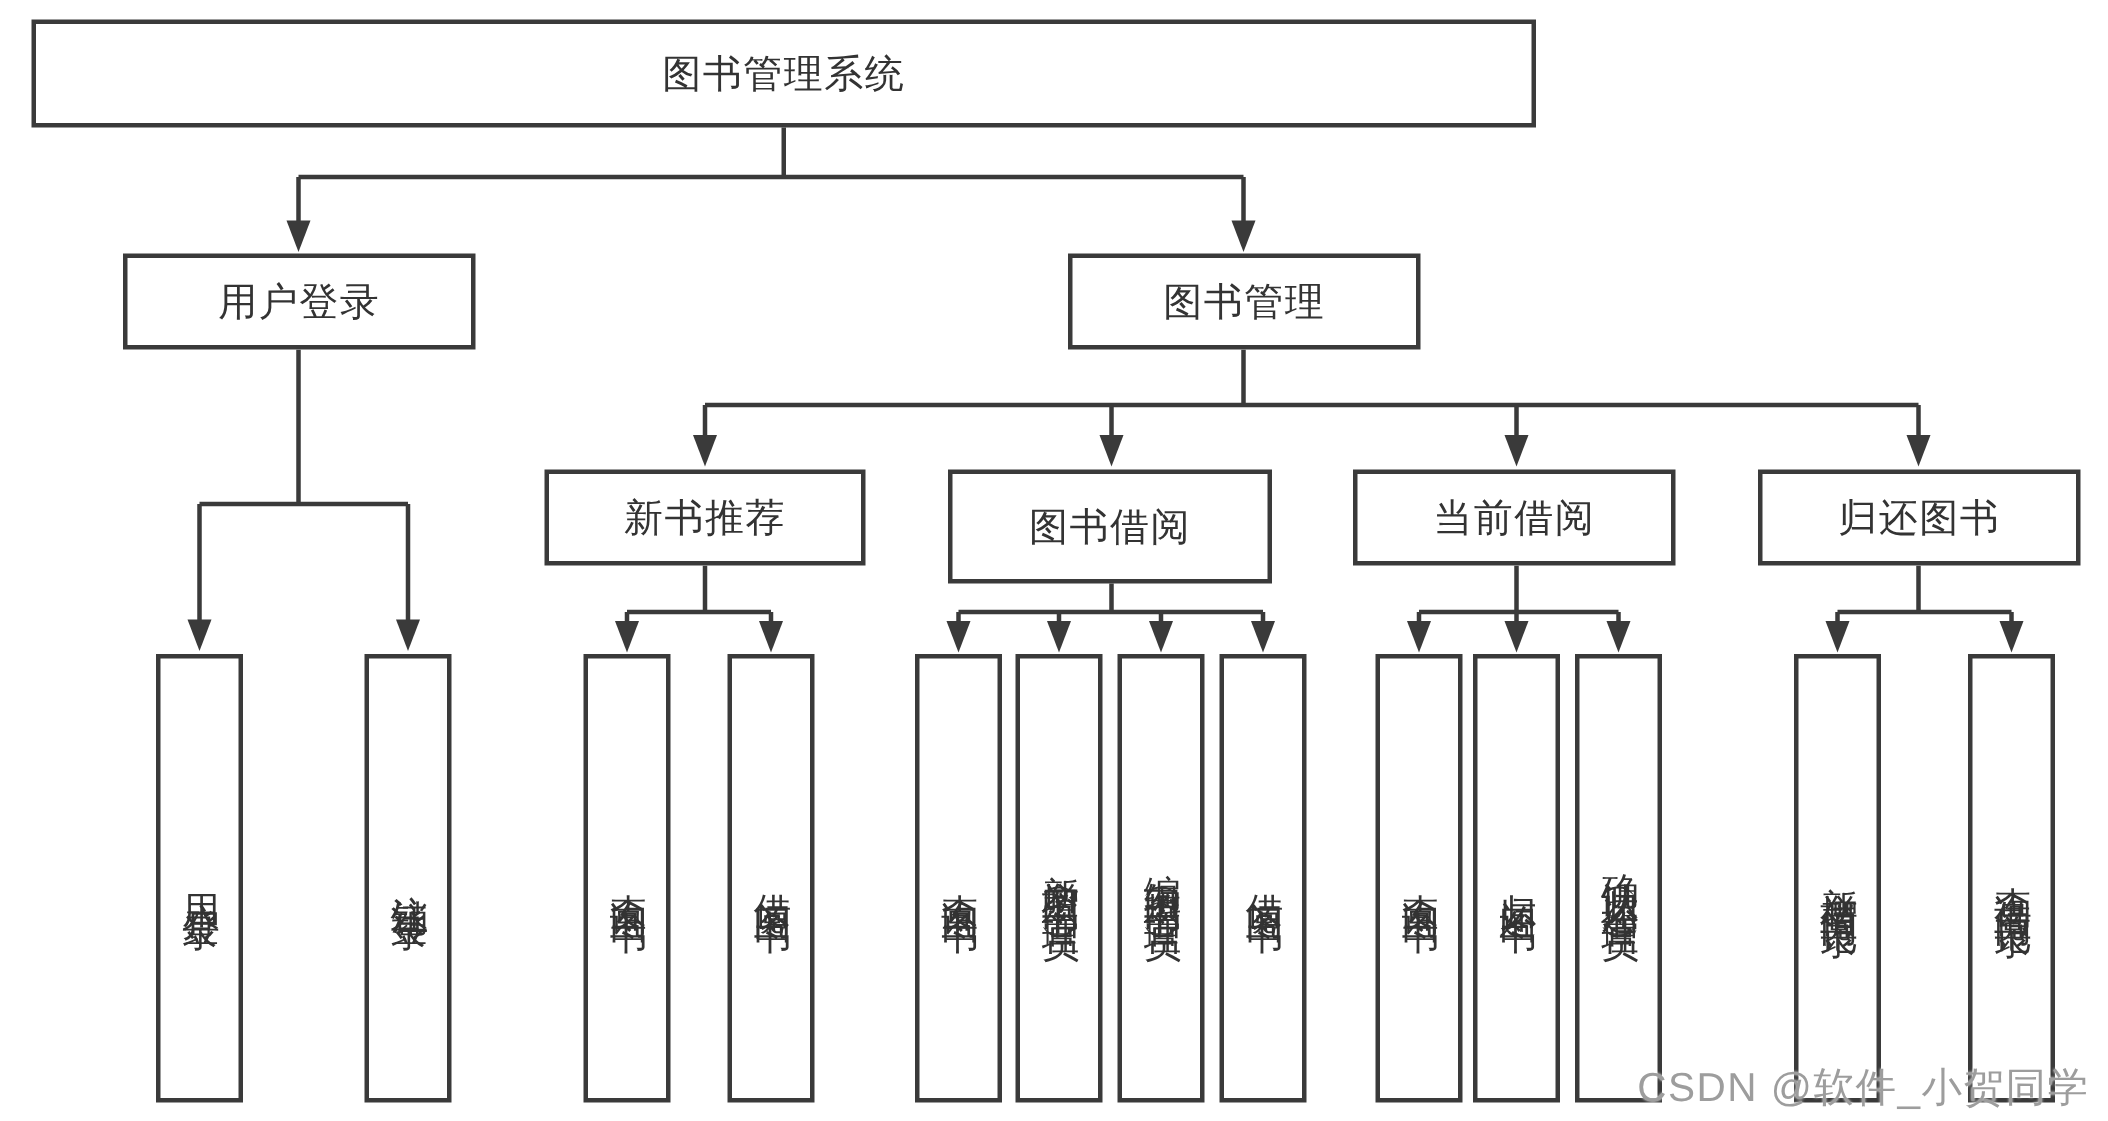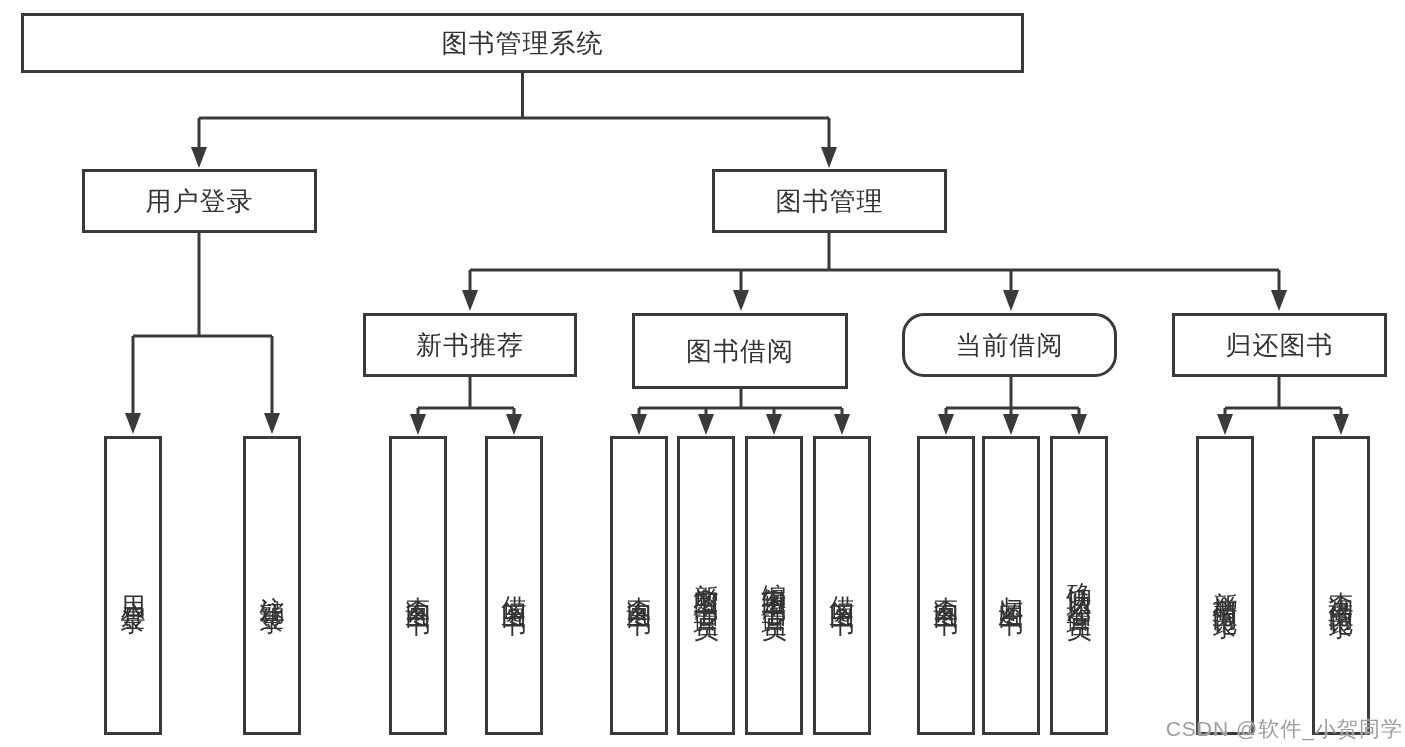--- a/index.html
+++ b/index.html
@@ -30,48 +30,48 @@
   }
   .node.h{font-size:26px;letter-spacing:1px;}
   .node.v{
     font-size:25px;
     letter-spacing:5px;
     writing-mode:vertical-rl;
     line-height:1;
   }
   .node.v span{display:inline-block;}
   
-  #n-root   {left:21px;  top:13px;  width:1003px; height:60px;}
+  #n-root   {left:21px;  top:13px;  width:1003px; height:72px;}
   
   #n-userlg {left:82px;  top:169px; width:235px;  height:64px;}
   #n-bookmg {left:712px; top:169px; width:235px;  height:64px;}
   
   #n-newbk  {left:363px; top:313px; width:214px;  height:64px;}
   #n-borrow {left:632px; top:313px; width:216px;  height:76px;}
-  #n-current{left:902px; top:313px; width:215px;  height:64px;border-radius:22px;}
+  #n-current{left:902px; top:313px; width:215px;  height:64px;}
   #n-record {left:1172px;top:313px; width:215px;  height:64px;}
   
   .node.v{top:436px;width:58px;height:299px;}
   #lf-ulogin {left:104px;}
   #lf-logout {left:243px;}
   #lf-nb-q   {left:389px;}
   #lf-nb-b   {left:485px;}
   #lf-bw-q   {left:610px;}
   #lf-bw-add {left:677px;}
   #lf-bw-edit{left:745px;}
   #lf-bw-b   {left:813px;}
   #lf-cu-q   {left:917px;}
   #lf-cu-ret {left:982px;}
   #lf-cu-conf{left:1050px;}
   #lf-rc-add {left:1196px;}
   #lf-rc-q   {left:1312px;}
   .watermark{
     position:absolute;
-    right:2px;bottom:4px;
-    font-size:21px;
+    right:12px;bottom:4px;
+    font-size:27px;
     color:var(--watermark);
     letter-spacing:1px;
     z-index:5;
     text-shadow:0 0 2px #fff;
     white-space:nowrap;
   }
 </style>
 </head>
 <body>
 

